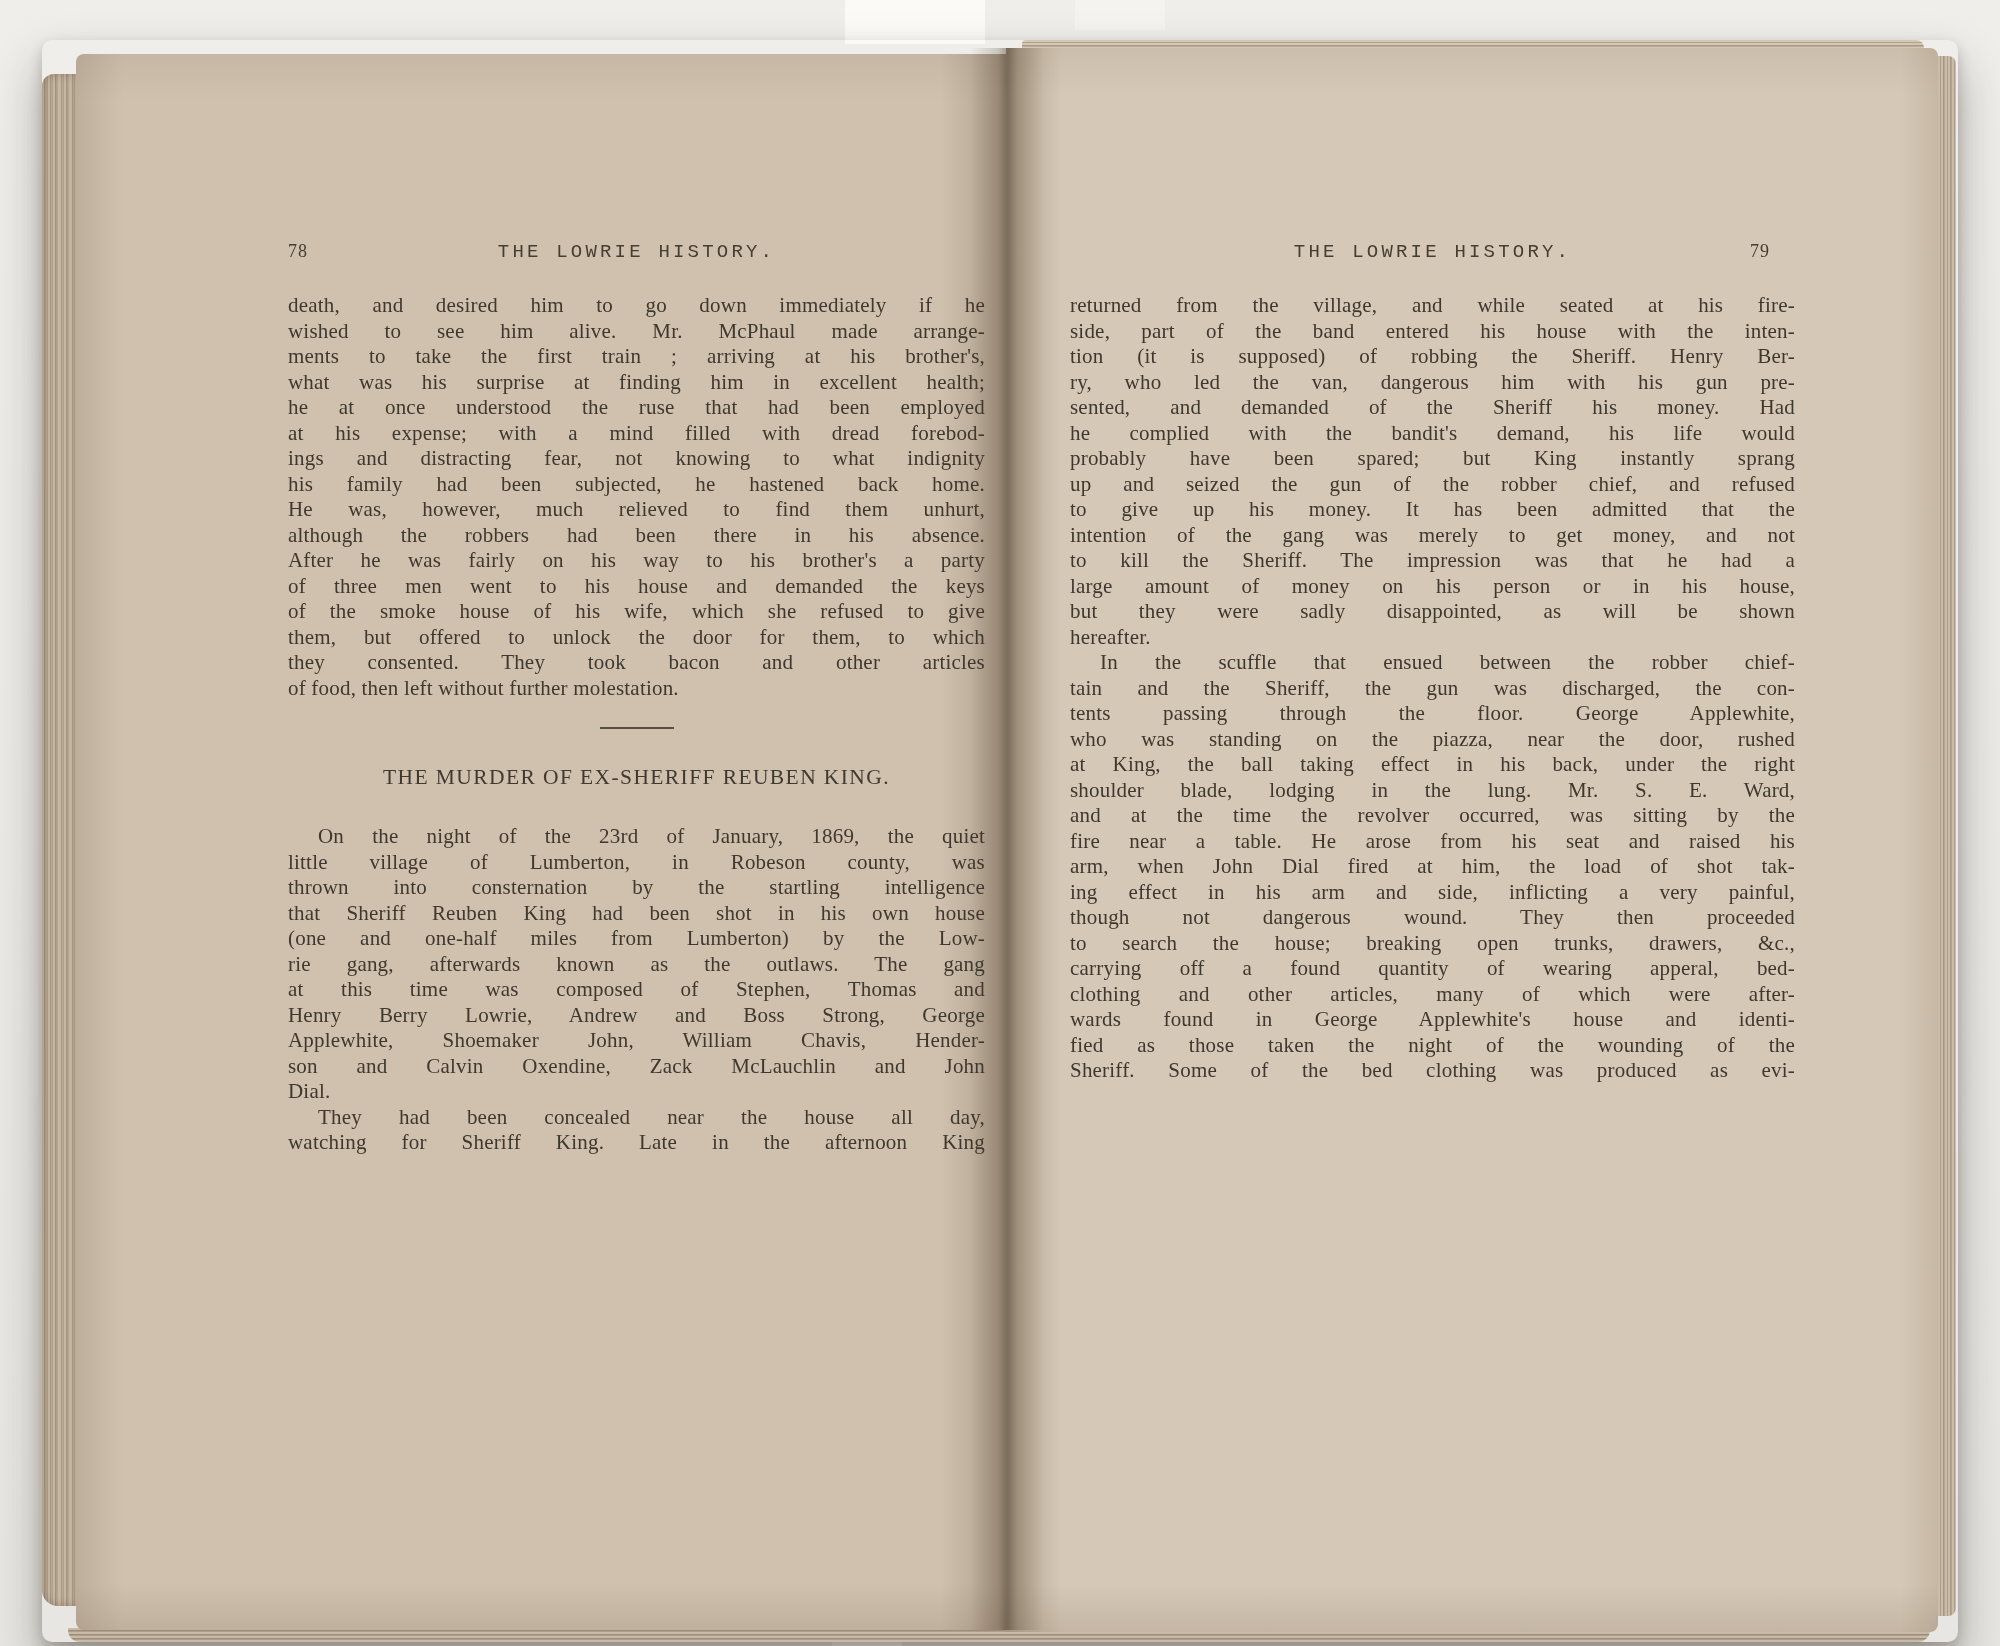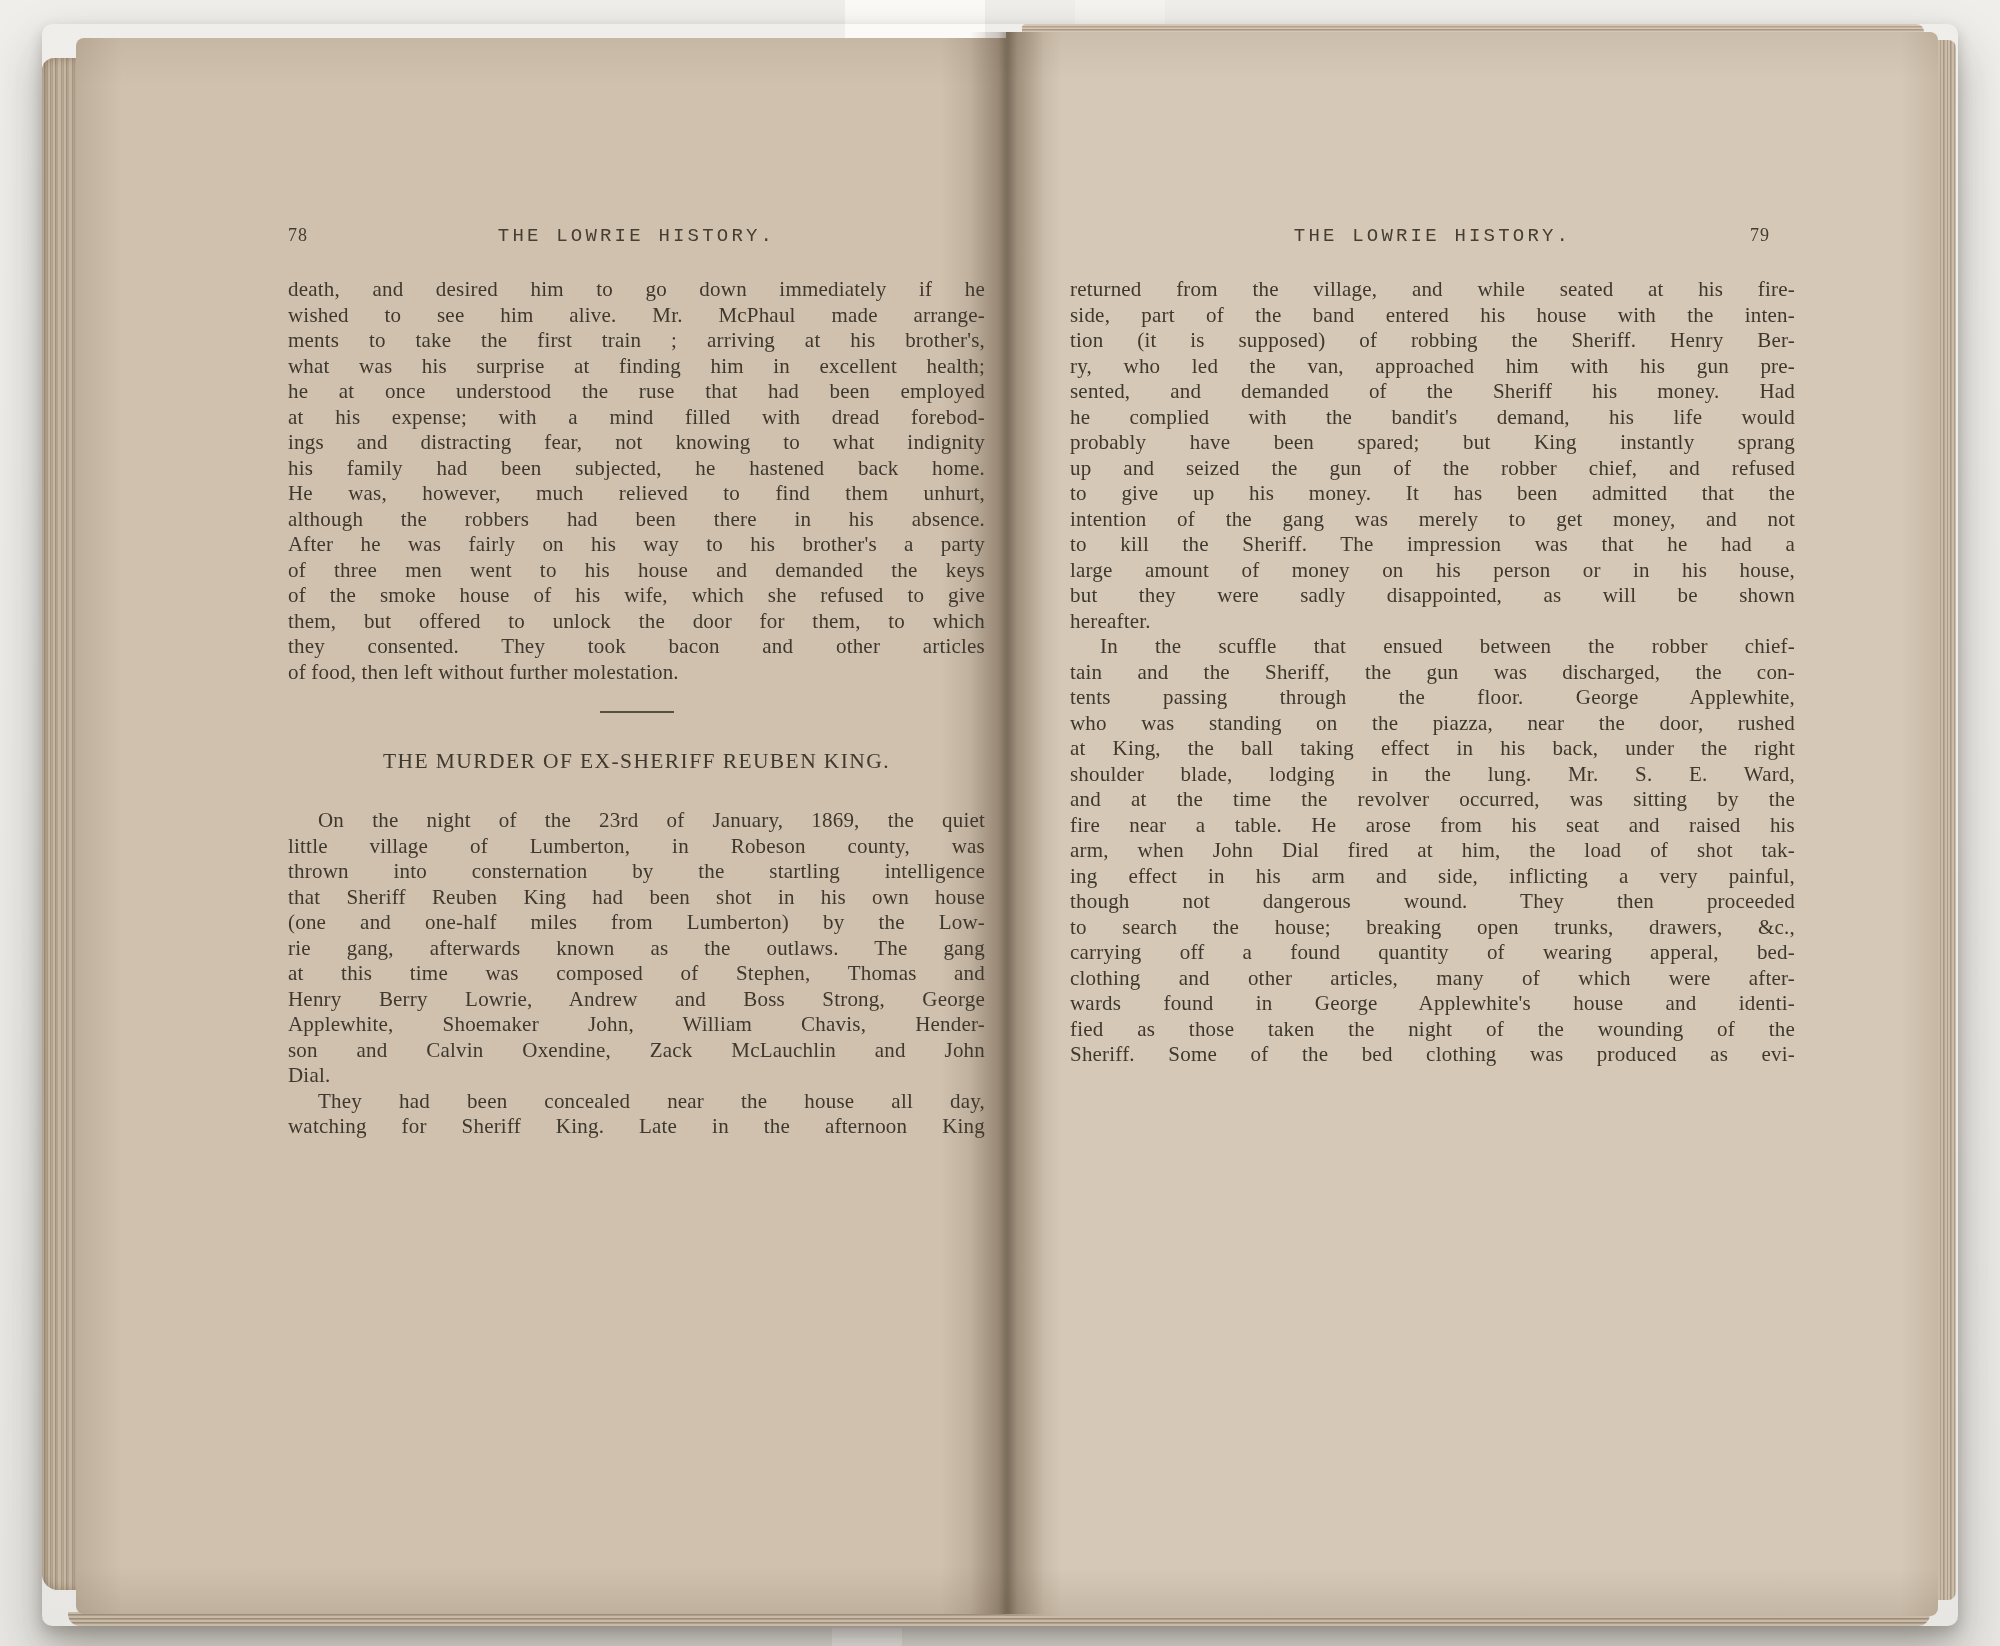--- a/index.html
+++ b/index.html
@@ -20,21 +20,21 @@
     background: linear-gradient(180deg, #efeeeb 0%, #ebeae7 55%, #e7e6e2 100%);
   }
   .bg-strip { position: absolute; background: #fbfaf7; }
   .bg-strip.a { left: 845px; top: 0; width: 140px; height: 44px; }
   .bg-strip.b { left: 1075px; top: 0; width: 90px; height: 30px; background:#f4f3ef; }
   .bg-strip.c { left: 832px; bottom: 0; width: 70px; height: 18px; background:#f6f5f1; }
 
   .book {
     position: absolute;
     left: 42px;
-    top: 24px;
+    top: 40px;
     width: 1916px;
     height: 1602px;
     border-radius: 10px;
     box-shadow: 0 26px 48px rgba(45,38,28,0.35), 0 6px 14px rgba(45,38,28,0.22);
   }
 
   
   .edge-left {
     position: absolute; left: 0; top: 34px; width: 36px; height: 1532px;
     background: repeating-linear-gradient(90deg,
@@ -210,21 +210,21 @@
       <div class="page-header">
         <span></span>
         <span class="running-title">THE LOWRIE HISTORY.</span>
         <span class="page-number num-right">79</span>
       </div>
       <div class="page-body" id="right-body">
           <div class="paragraph">
             <div class="line">returned from the village, and while seated at his fire-</div>
             <div class="line">side, part of the band entered his house with the inten-</div>
             <div class="line">tion (it is supposed) of robbing the Sheriff. Henry Ber-</div>
-            <div class="line">ry, who led the van, approached him with his gun pre-</div>
+            <div class="line">ry, who led the van, dangerous him with his gun pre-</div>
             <div class="line">sented, and demanded of the Sheriff his money. Had</div>
             <div class="line">he complied with the bandit's demand, his life would</div>
             <div class="line">probably have been spared; but King instantly sprang</div>
             <div class="line">up and seized the gun of the robber chief, and refused</div>
             <div class="line">to give up his money. It has been admitted that the</div>
             <div class="line">intention of the gang was merely to get money, and not</div>
             <div class="line">to kill the Sheriff. The impression was that he had a</div>
             <div class="line">large amount of money on his person or in his house,</div>
             <div class="line">but they were sadly disappointed, as will be shown</div>
             <div class="line rag">hereafter.</div>

